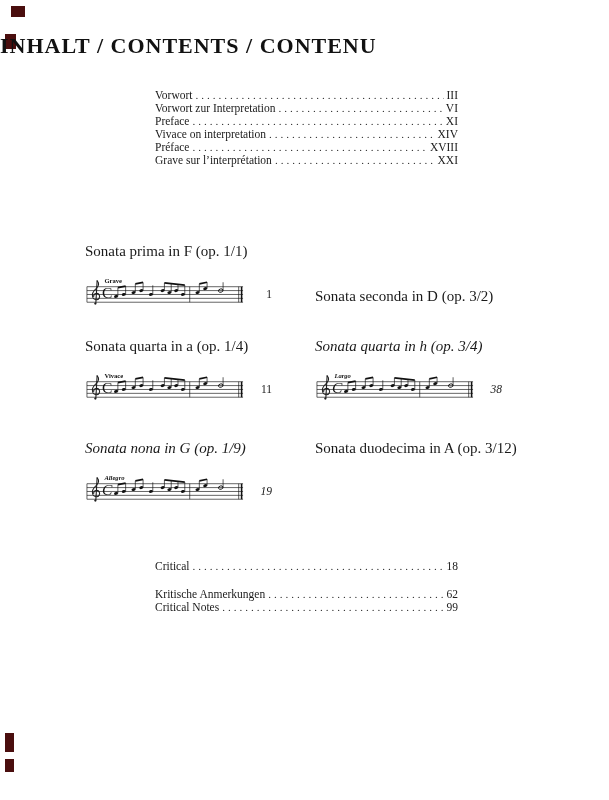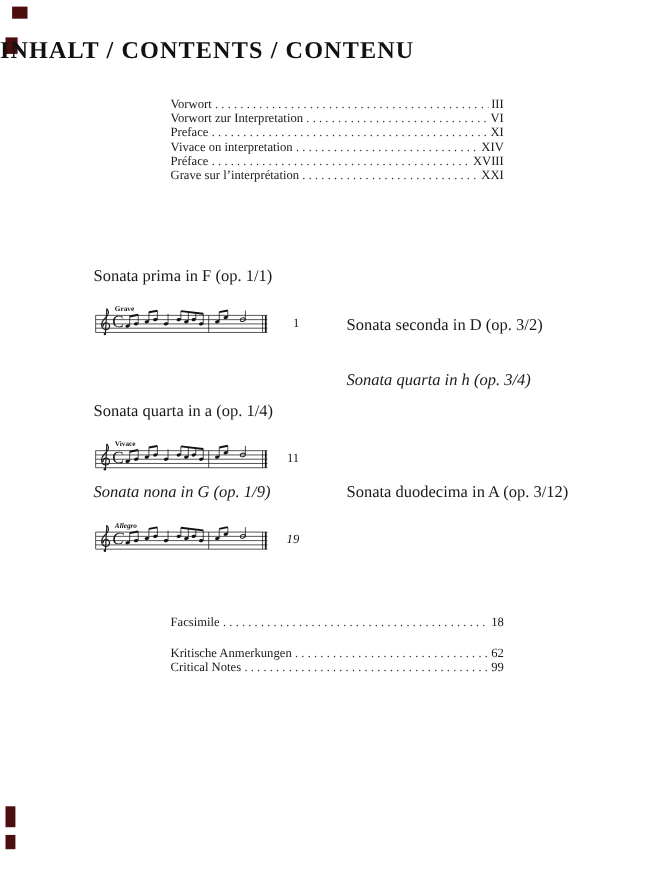--- a/index.html
+++ b/index.html
@@ -41,21 +41,21 @@
   .incipit { display:block; }
   .incipit text {
     font-family:"Liberation Serif", serif;
     fill:#111;
   }
   .incipit .tempo { font-size:6.8px; font-weight:bold; }
   .incipit-page { margin-left:auto; font-size:11.5px; }
 
   .s0 { left:85px;  top:243px; }
   .s1 { left:315px; top:248px;margin-top:40px; }
-  .s2 { left:85px;  top:338px;margin-top:28px; }
+  .s2 { left:85px;  top:338px; }
   .s3 { left:315px; top:338px;font-style:italic; }
   .s4 { left:85px;  top:440px;font-style:italic; }
   .s5 { left:315px; top:440px; }
 </style>
 </head>
 <body>
 
 <div class="page">
 
   <div class="print-mark mark-1"></div>
@@ -185,41 +185,49 @@
         <use href="#incipit-art"></use>
         <text class="tempo" x="20" y="10">Vivace</text>
         <text class="tempo" x="88" y="8"></text>
       </svg>
       <span class="incipit-page">11</span>
     </div>
   </div>
 
   <div class="sonata s3">
     <div class="sonata-title">Sonata quarta in h (op. 3/4)</div>
+    <div class="incipit-row">
+      <svg class="incipit" viewBox="0 0 165 42" width="160" height="41">
+        <use href="#incipit-art"></use>
+        <text class="tempo" x="20" y="10">Largo</text>
+        <text class="tempo" x="88" y="8"></text>
+      </svg>
+      <span class="incipit-page">38</span>
+    </div>
   </div>
 
   <div class="sonata s4">
     <div class="sonata-title">Sonata nona in G (op. 1/9)</div>
     <div class="incipit-row">
       <svg class="incipit" viewBox="0 0 165 42" width="160" height="41">
         <use href="#incipit-art"></use>
         <text class="tempo" x="20" y="10">Allegro</text>
         <text class="tempo" x="88" y="8"></text>
       </svg>
       <span class="incipit-page">19</span>
     </div>
   </div>
 
   <div class="sonata s5">
     <div class="sonata-title">Sonata duodecima in A (op. 3/12)</div>
   </div>
 
   <div class="back-matter">
     <div class="toc-row">
-      <span class="toc-label">Facsimile</span>
+      <span class="toc-label">Critical</span>
       <span class="leader">........................................................................................................................</span>
       <span class="toc-page">18</span>
     </div>
     <div class="back-gap"></div>
     <div class="toc-row">
       <span class="toc-label">Kritische Anmerkungen</span>
       <span class="leader">........................................................................................................................</span>
       <span class="toc-page">62</span>
     </div>
     <div class="toc-row">

